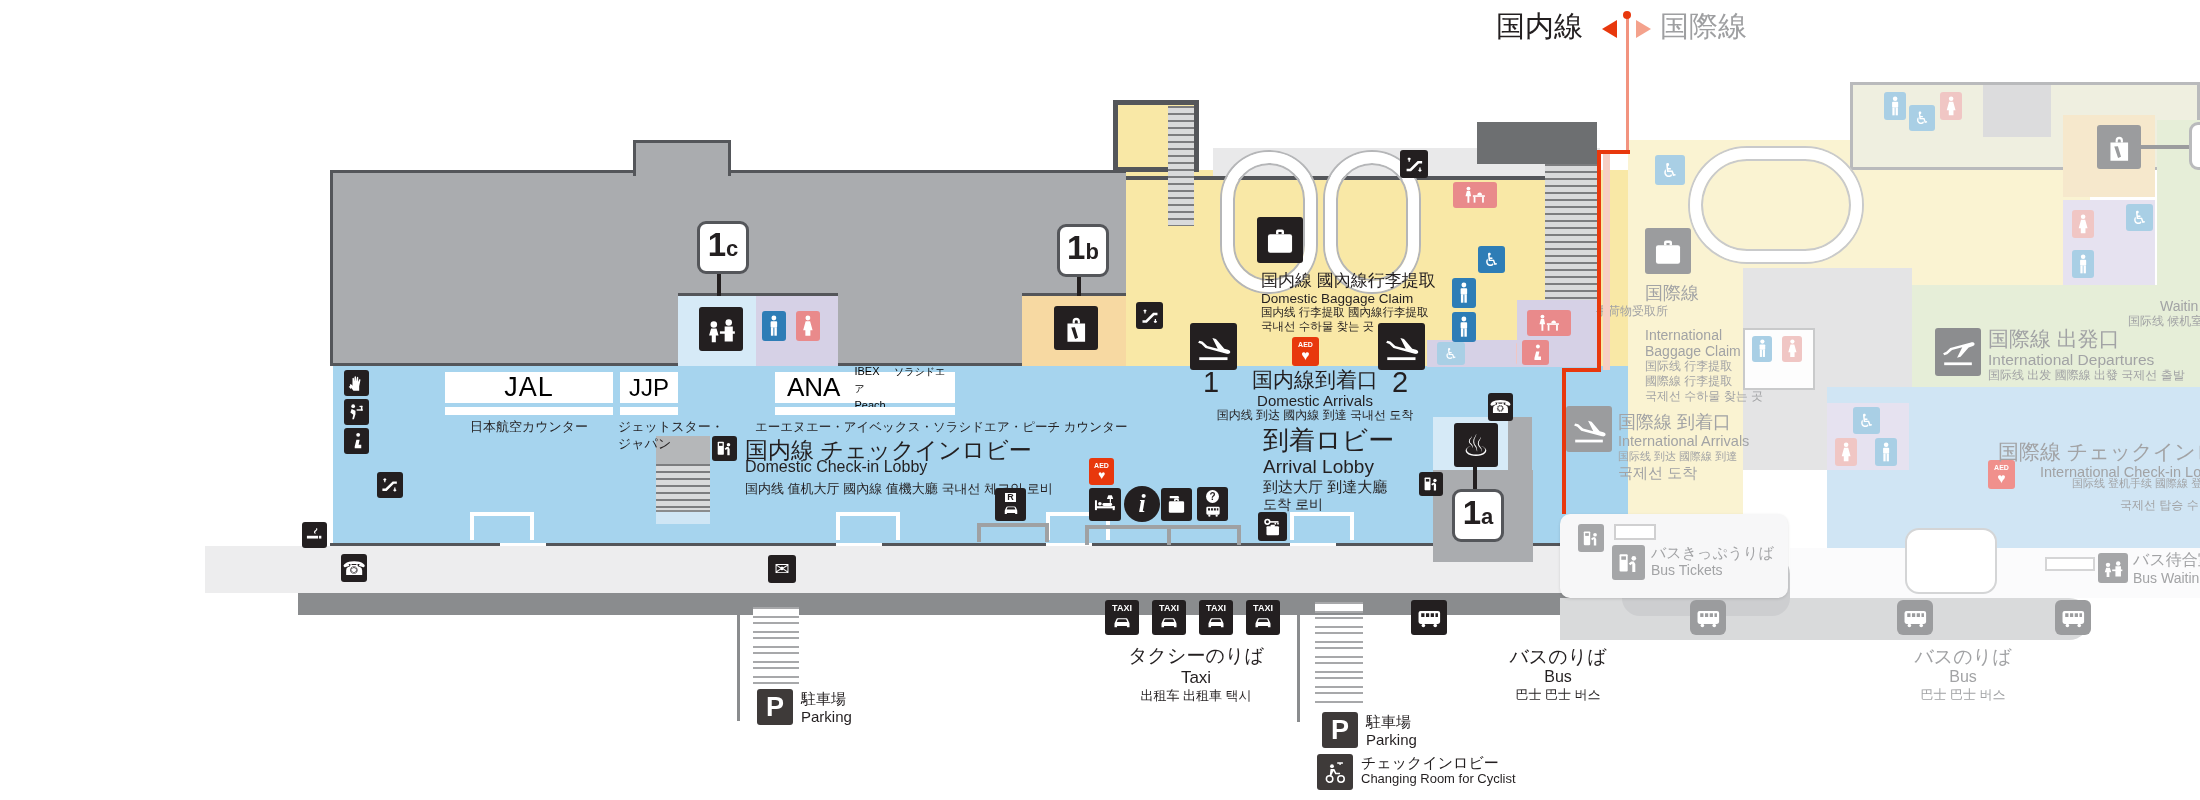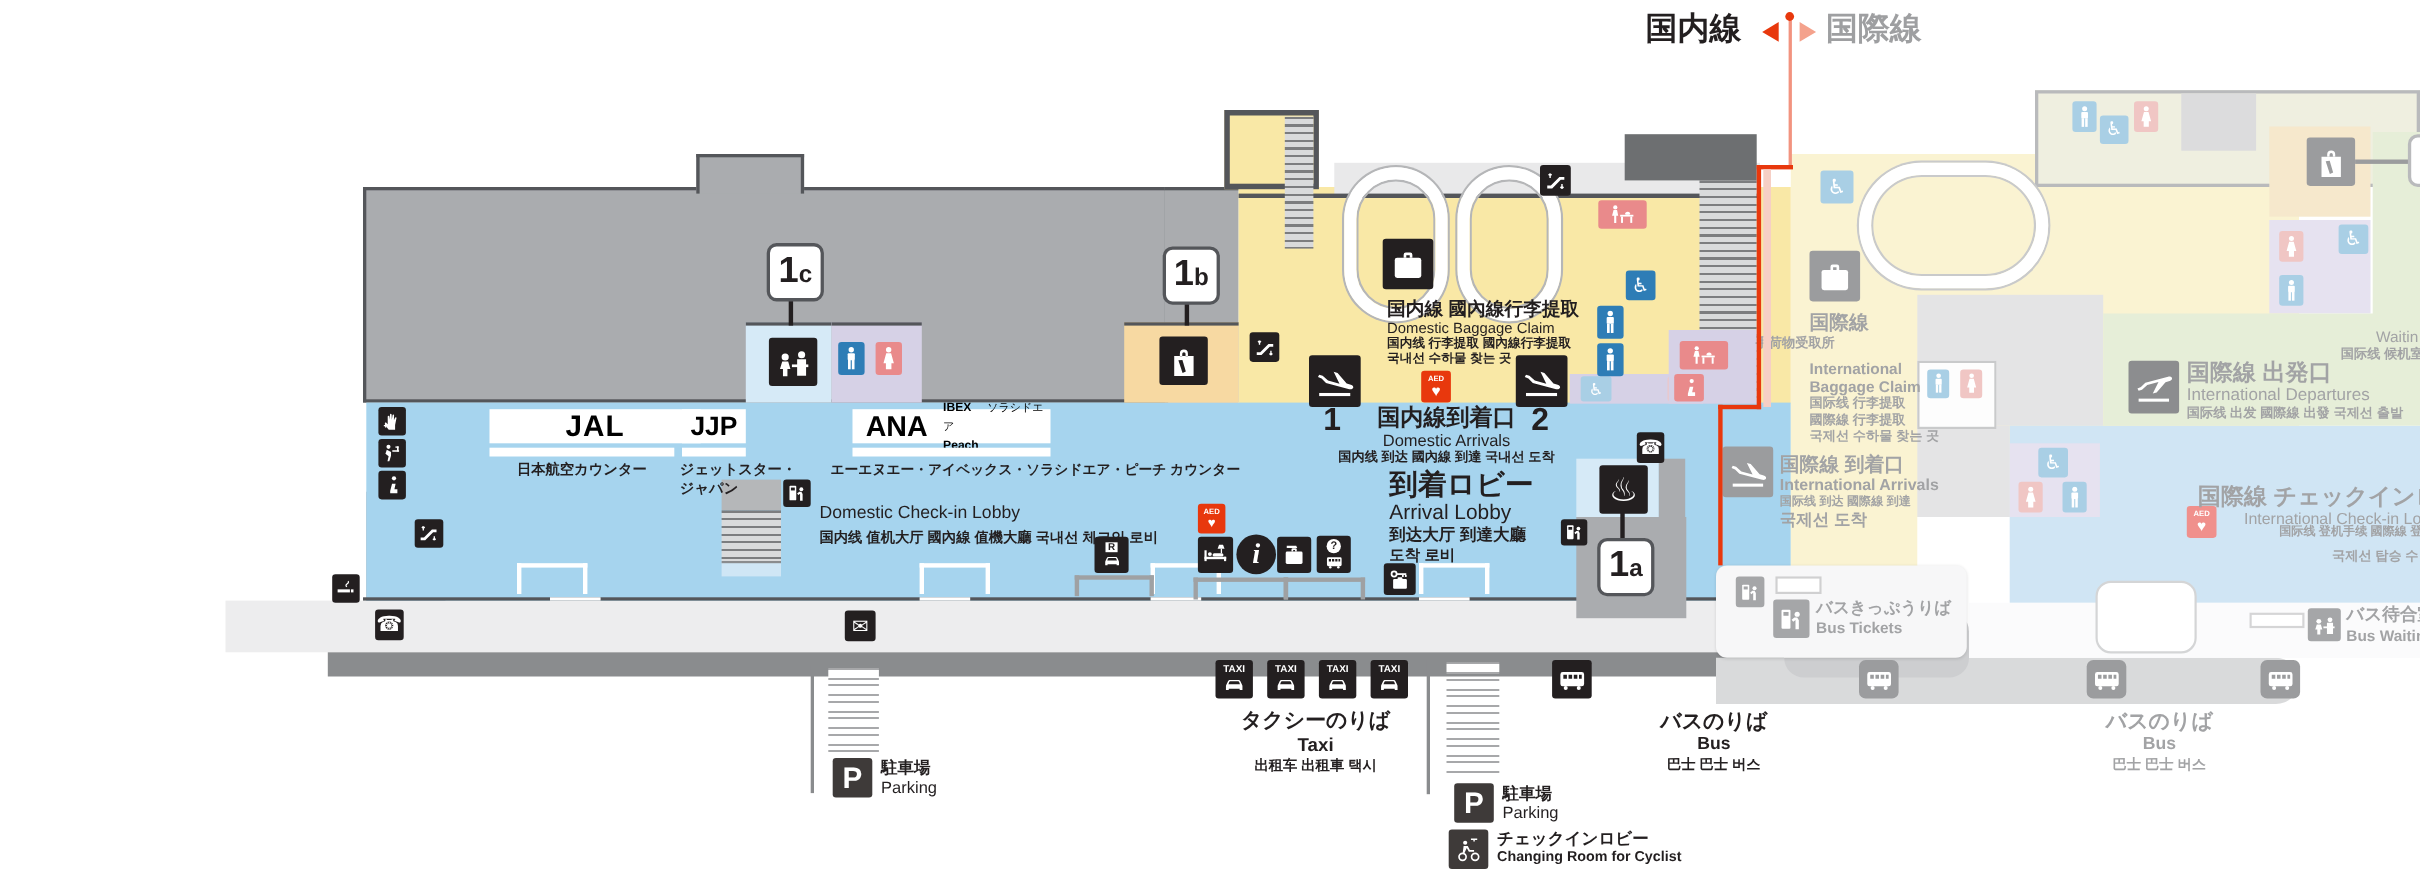--- a/index.html
+++ b/index.html
@@ -1,19 +1,19 @@
 <!DOCTYPE html>
 <html><head>
 <meta charset="utf-8">
 <style>
   html,body{margin:0;padding:0;background:#fff;font-family:"Liberation Sans","DejaVu Sans",sans-serif;}
   #map{position:relative;width:2200px;height:800px;overflow:hidden;background:#fff;}
   .a{position:absolute;}
   .t{position:absolute;white-space:nowrap;color:#231f20;line-height:1.15;}
-  .b{font-weight:bold;}
+  .b{font-weight:normal;}
   .ctr{transform:translateX(-50%);text-align:center;}
   .i{position:absolute;display:flex;align-items:center;justify-content:center;background:#231f20;border-radius:3px;color:#231f20;}
   .i svg{width:74%;height:74%;fill:#fff;}
   .i.round{border-radius:50%;}
   .fade{background:#9b9c9e!important;color:#9b9c9e!important;}
   .m{background:#2e7db6!important;}
   .f{background:#e98a8b!important;}
   .mf{background:#a9cfe5!important;}
   .ff{background:#f0c6c4!important;}
   .gate{position:absolute;background:#fff;border:3px solid #54565a;border-radius:9px;display:flex;align-items:baseline;justify-content:center;font-weight:bold;color:#231f20;}
@@ -245,21 +245,21 @@
 
   <div class="a" style="left:656px;top:436px;width:54px;height:28px;background:#b5b7b9;"></div>
   <div class="hatch" style="left:656px;top:464px;width:54px;height:46px;"></div>
   <div class="a" style="left:656px;top:510px;width:54px;height:12px;background:#cfe6f5;border-top:2px solid #8a8c8e;"></div>
   <div class="i" style="left:712px;top:436px;width:25px;height:25px;">
       <svg viewBox="0 0 24 24">
         <use href="#p-tvm"></use>
       </svg>
     </div>
 
-  <div class="a" style="left:445px;top:372px;width:192px;height:31px;background:#fff;display:flex;align-items:center;justify-content:center;">
+  <div class="a" style="left:445px;top:372px;width:168px;height:31px;background:#fff;display:flex;align-items:center;justify-content:center;">
     <span class="b" style="font-size:27px;letter-spacing:1px;">JAL</span>
   </div>
   <div class="wsq" style="left:445px;top:407px;width:168px;height:8px;"></div>
   <div class="t b" style="left:529px;top:420px;font-size:13px;transform:translateX(-50%);">日本航空カウンター</div>
 
   <div class="a" style="left:620px;top:372px;width:58px;height:31px;background:#fff;display:flex;align-items:center;justify-content:center;">
     <span class="b" style="font-size:24px;">JJP</span>
   </div>
   <div class="wsq" style="left:620px;top:407px;width:58px;height:8px;"></div>
   <div class="t b" style="left:618px;top:420px;font-size:13px;">ジェットスター・</div>
@@ -269,20 +269,21 @@
     <span class="b" style="font-size:26px;">ANA</span>
     <span style="margin-left:14px;line-height:1.05;">
       <span class="b" style="font-size:11px;">IBEX</span>
       <span style="font-size:10px;margin-left:10px;">ソラシドエア</span><br>
       <span class="b" style="font-size:11px;">Peach</span>
     </span>
   </div>
   <div class="wsq" style="left:775px;top:407px;width:180px;height:8px;"></div>
   <div class="t b" style="left:755px;top:420px;font-size:12.5px;">エーエヌエー・アイベックス・ソラシドエア・ピーチ  カウンター</div>
 
+  <div class="t b" style="left:745px;top:437px;font-size:23px;">国内線 チェックインロビー</div>
   <div class="t" style="left:745px;top:458px;font-size:16px;">Domestic Check-in Lobby</div>
   <div class="t b" style="left:745px;top:482px;font-size:13px;">国内线 值机大厅  國內線 值機大廳  국내선 체크인 로비</div>
 
   <div class="a" style="left:717px;top:268px;width:4px;height:28px;background:#231f20;"></div>
   <div class="gate" style="left:697px;top:221px;width:46px;height:47px;">
     <span class="gn">1</span>
       <span class="gs">c</span>
   </div>
   <div class="a" style="left:1077px;top:271px;width:4px;height:25px;background:#231f20;"></div>
   <div class="gate" style="left:1057px;top:224px;width:46px;height:47px;">

